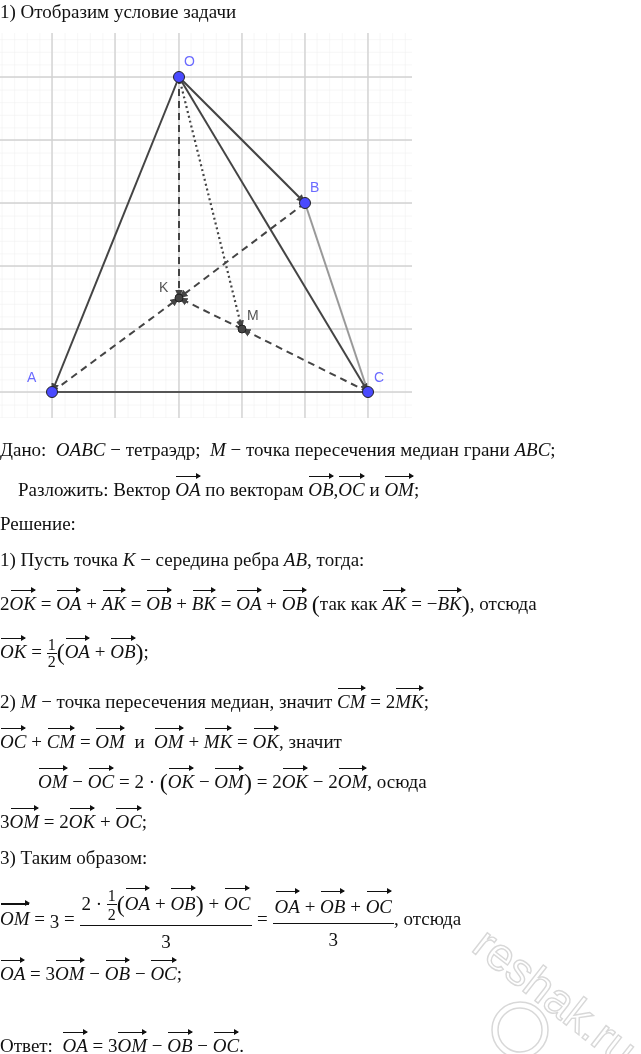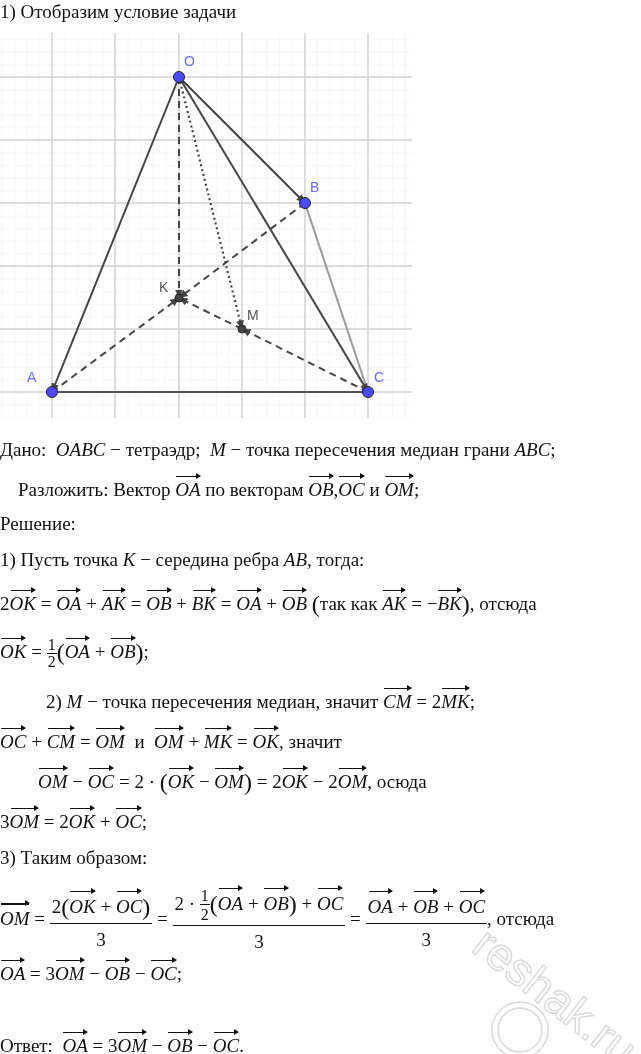--- a/index.html
+++ b/index.html
@@ -121,21 +121,21 @@
   <span>+</span> <span class="v">OB</span>
   <span class="big">(</span><span>так как</span> <span class="v">AK</span>
   <span>= −</span><span class="v">BK</span><span class="big">)</span><span>, отсюда</span>
 </div>
 <div class="line" style="top:636px;">
   <span class="v">OK</span> <span>=</span>
   <span class="sfrac"><span class="num">1</span><span class="den">2</span></span><span class="big">(</span><span class="v">OA</span>
   <span>+</span> <span class="v">OB</span><span class="big">)</span><span>;</span>
 </div>
 
-<div class="line" style="top:686px;margin-left:46px;">
+<div class="line" style="top:686px;">
   <span>2)</span> <span class="m">M</span>
   <span>− точка пересечения медиан, значит</span> <span class="v">CM</span>
   <span>= 2</span><span class="v">MK</span><span>;</span>
 </div>
 <div class="line" style="top:726px;">
   <span class="v">OC</span> <span>+</span>
   <span class="v">CM</span> <span>=</span>
   <span class="v">OM</span>&nbsp; <span>и</span>&nbsp;
   <span class="v">OM</span> <span>+</span>
   <span class="v">MK</span> <span>=</span>
@@ -151,21 +151,21 @@
 </div>
 <div class="line" style="top:806px;">
   <span>3</span><span class="v">OM</span>
   <span>= 2</span><span class="v">OK</span>
   <span>+</span> <span class="v">OC</span><span>;</span>
 </div>
 
 <div class="line" style="top:846px;">3) Таким образом:</div>
 <div class="line" style="top:886px; line-height:28px;">
   <span class="v">OM</span> <span>=</span>
-  <span class="frac"><span class="num"><span>2</span><span class="big">(</span><span class="v">OK</span> <span>+</span> <span class="v">OC</span><span class="big">)</span></span><span class="den">3</span></span>
+  <span class="frac"><span class="den">3</span></span>
   <span>=</span>
   <span class="frac"><span class="num"><span>2 ·</span> <span class="sfrac"><span class="num">1</span><span class="den">2</span></span><span class="big">(</span><span class="v">OA</span> <span>+</span> <span class="v">OB</span><span class="big">)</span> <span>+</span> <span class="v">OC</span></span><span class="den">3</span></span>
   <span>=</span>
   <span class="frac"><span class="num"><span class="v">OA</span> <span>+</span> <span class="v">OB</span> <span>+</span> <span class="v">OC</span></span><span class="den">3</span></span><span>, отсюда</span>
 </div>
 <div class="line" style="top:958px;">
   <span class="v">OA</span> <span>= 3</span><span class="v">OM</span>
   <span>−</span> <span class="v">OB</span>
   <span>−</span> <span class="v">OC</span><span>;</span>
 </div>

